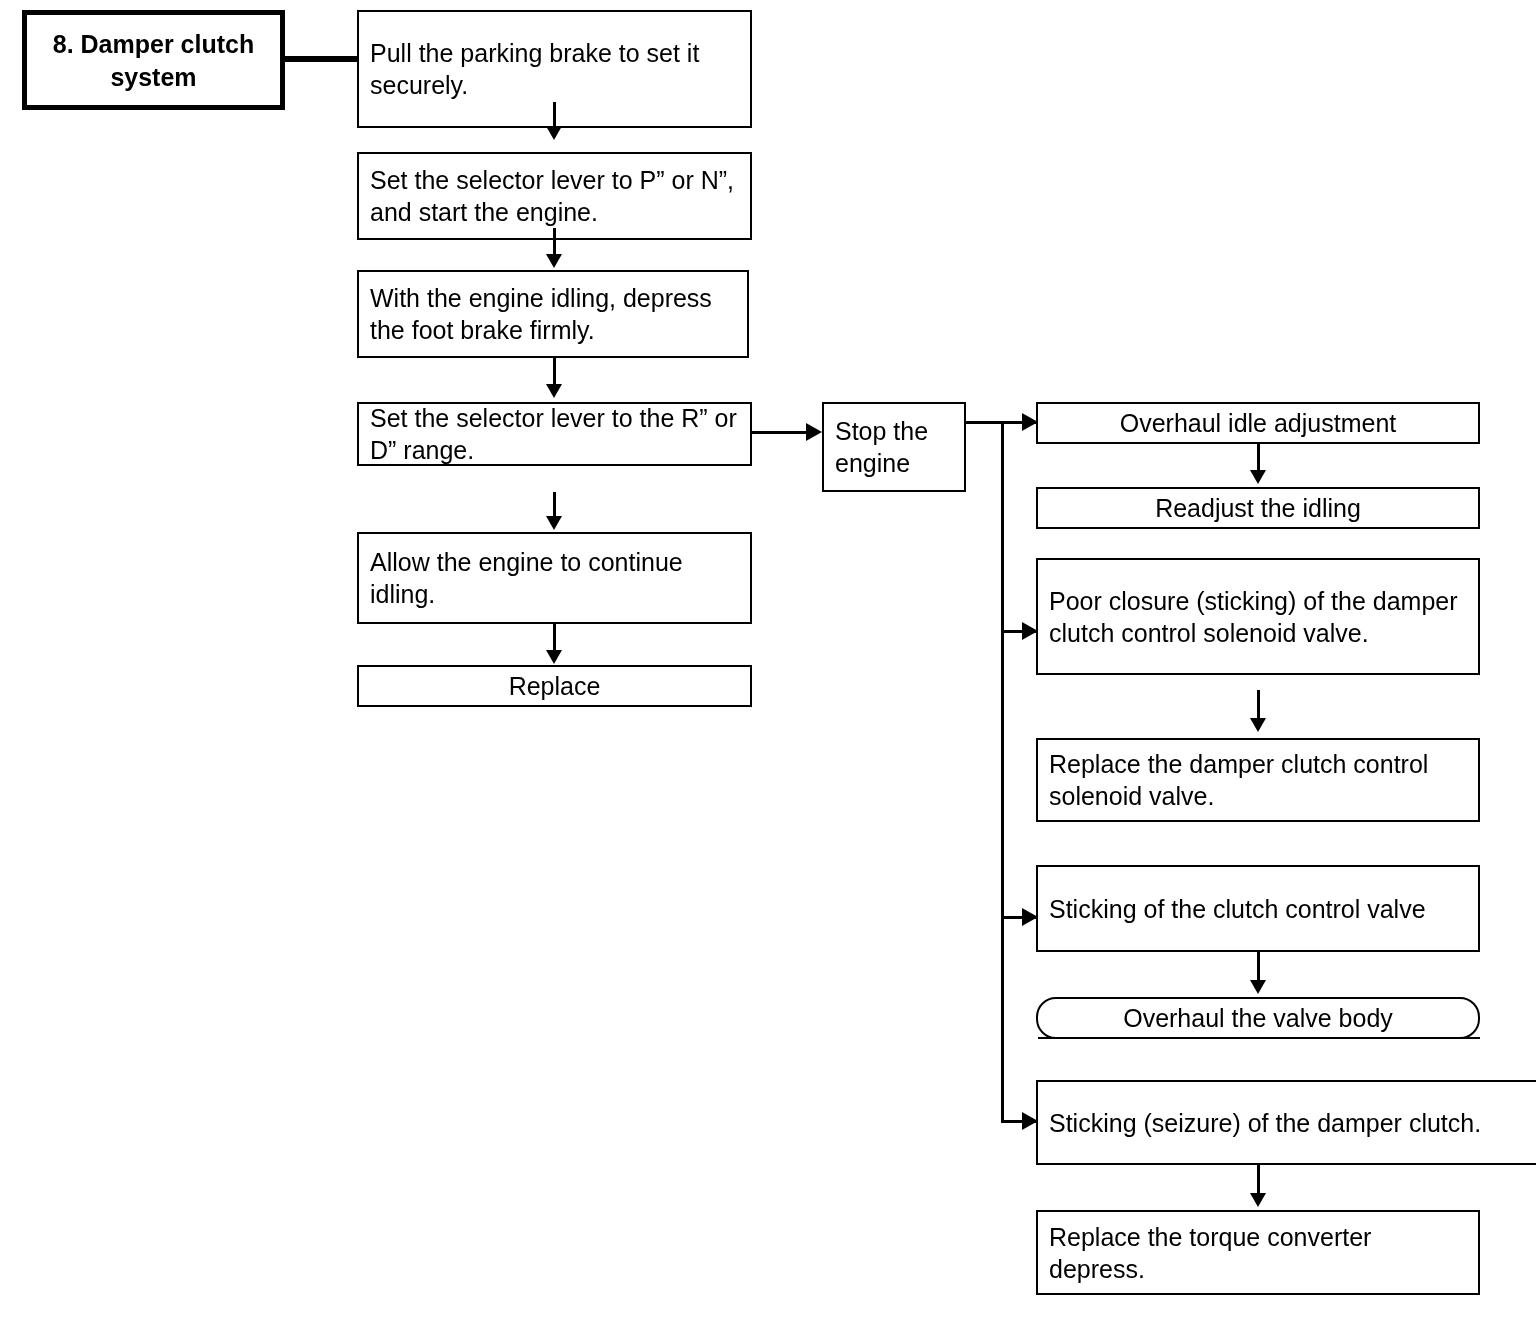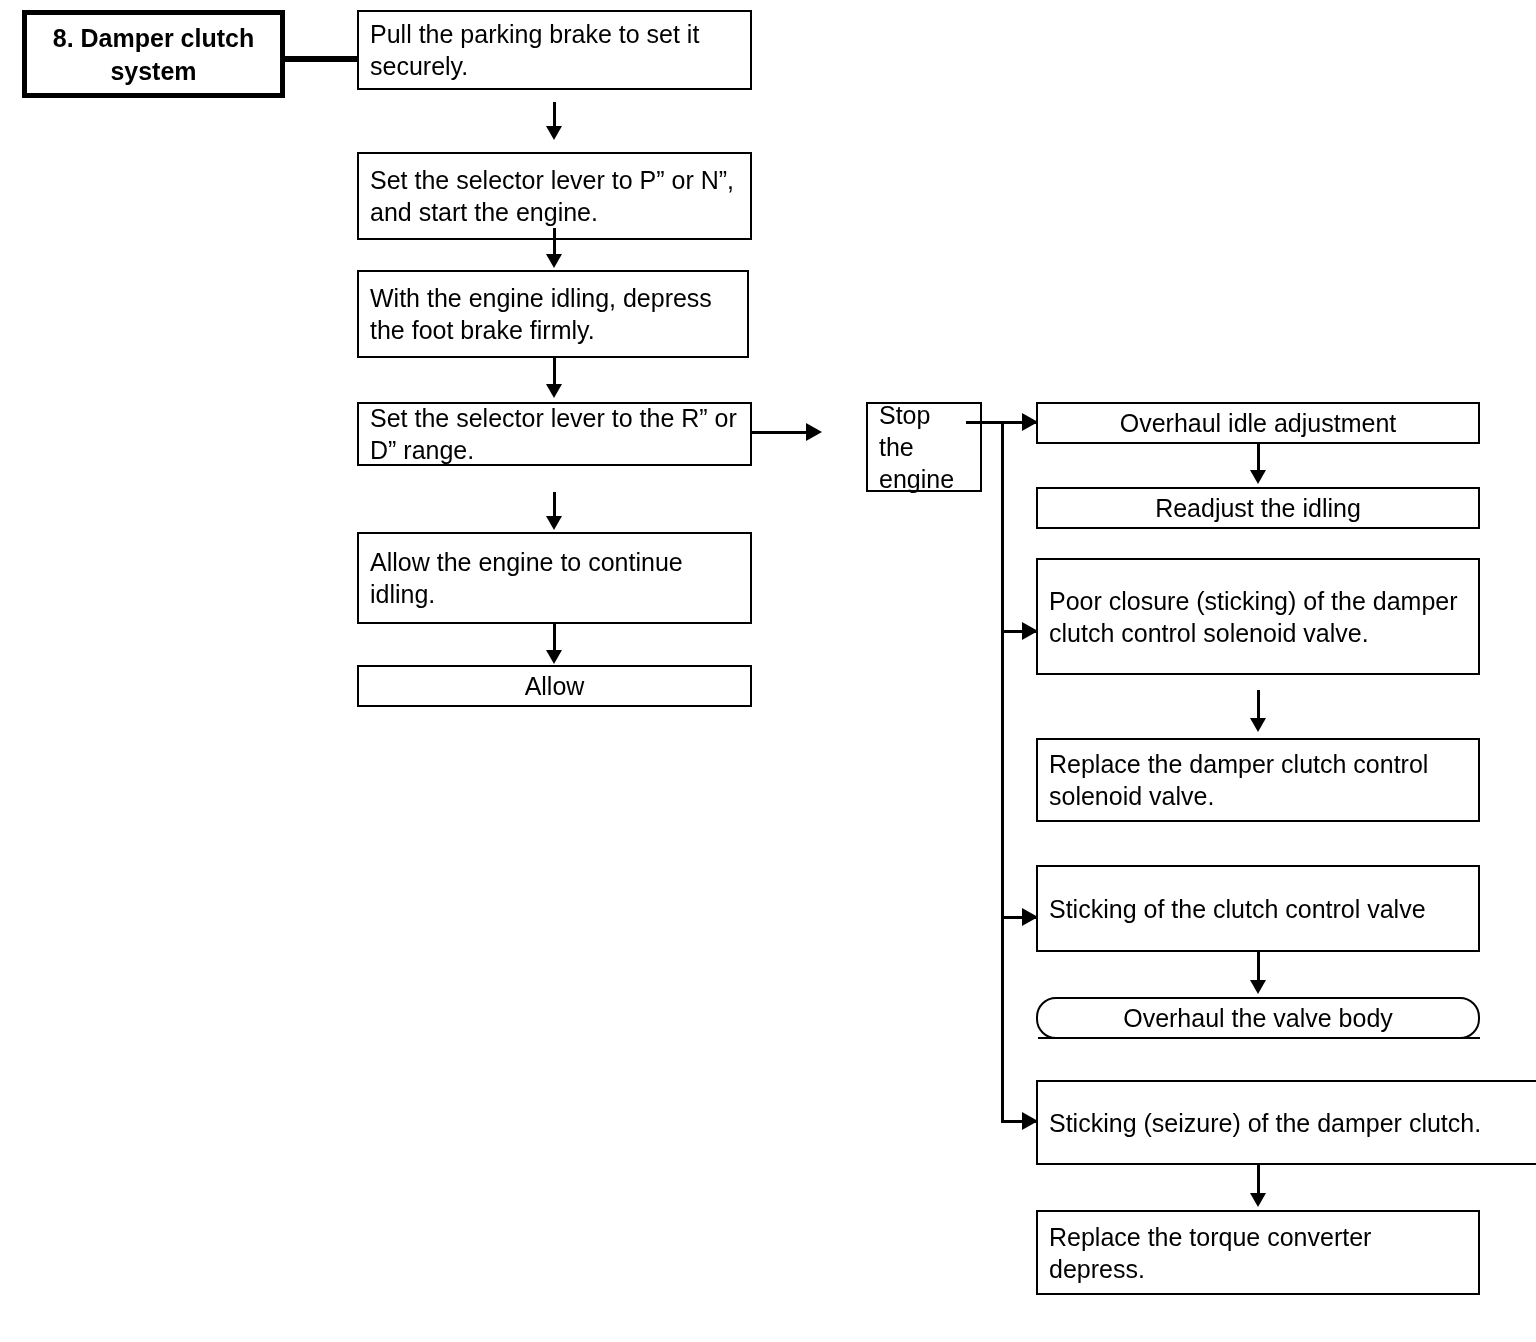--- a/index.html
+++ b/index.html
@@ -93,30 +93,30 @@
     border-top: 9px solid transparent;
     border-bottom: 9px solid transparent;
     border-left: 16px solid #000000;
   }
 </style>
 </head>
 <body>
 
 <div id="canvas">
 
-  <div class="title-box" style="left:22px; top:10px; width:263px; height:88px;">
+  <div class="title-box" style="left:22px; top:10px; width:263px; height:100px;">
     <div class="txt">
       <div>8. Damper clutch</div>
       <div>system</div>
     </div>
   </div>
 
   <div class="hline thick" style="left:283px; top:56px; width:76px;"></div>
 
-  <div class="box" style="left:357px; top:10px; width:395px; height:80px;">
+  <div class="box" style="left:357px; top:10px; width:395px; height:118px;">
     <div class="txt">Pull the parking brake to set it securely.</div>
   </div>
 
   <div class="vline" style="left:553px; top:102px; height:26px;"></div>
   <div class="arrow-down" style="left:546px; top:126px;"></div>
 
   <div class="box" style="left:357px; top:152px; width:395px; height:88px;">
     <div class="txt">Set the selector lever to P” or N”, and start the engine.</div>
   </div>
 
@@ -141,24 +141,24 @@
   <div class="arrow-down" style="left:546px; top:516px;"></div>
 
   <div class="box" style="left:357px; top:532px; width:395px; height:92px;">
     <div class="txt">Allow the engine to continue idling.</div>
   </div>
 
   <div class="vline" style="left:553px; top:624px; height:28px;"></div>
   <div class="arrow-down" style="left:546px; top:650px;"></div>
 
   <div class="box center" style="left:357px; top:665px; width:395px; height:42px;">
-    <div class="txt">Allow</div>
-  </div>
-
-  <div class="box" style="left:822px; top:402px; width:116px; height:90px;margin-left:44px;">
+    <div class="txt">Replace</div>
+  </div>
+
+  <div class="box" style="left:822px; top:402px; width:144px; height:90px;">
     <div class="txt">Stop the engine</div>
   </div>
 
   <div class="hline" style="left:966px; top:421px; width:70px;"></div>
   <div class="arrow-right" style="left:1022px; top:413px;"></div>
   <div class="vline" style="left:1001px; top:421px; height:702px;"></div>
 
   <div class="hline" style="left:1001px; top:630px; width:35px;"></div>
   <div class="arrow-right" style="left:1022px; top:622px;"></div>
 

